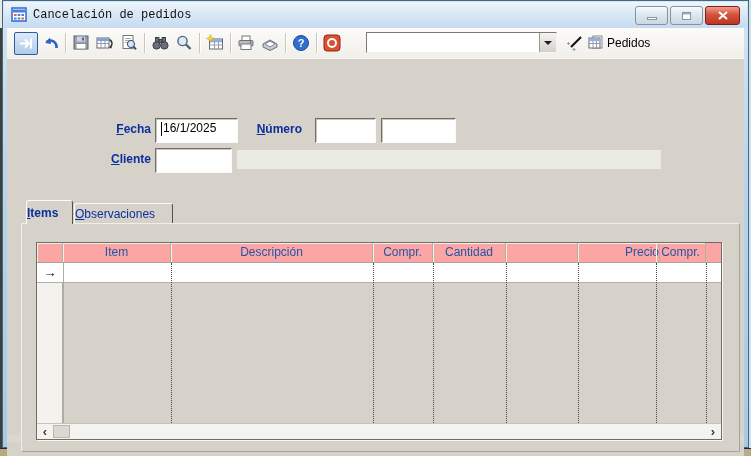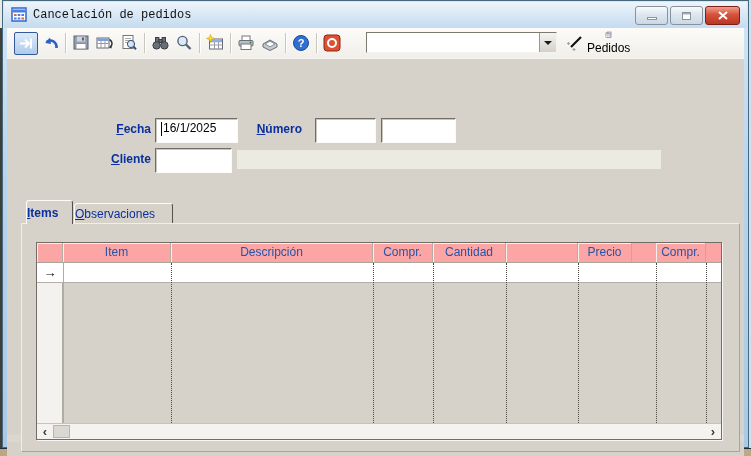--- a/index.html
+++ b/index.html
@@ -36,21 +36,21 @@
   .tbtn svg { display:block; }
   .tbtn.latched { border:1px solid #33589c; border-radius:2px; background:linear-gradient(#dcebfa,#aecbeb); }
   .tsep { width:1px; height:20px; background:#c9c6be; box-shadow:1px 0 0 #ffffff; margin:0 3px; }
   .combo { position:absolute; left:359px; top:4px; width:191px; height:21px; background:#fff;
     border:1px solid; border-color:#7b7970 #f4f3ef #f4f3ef #7b7970; display:flex; }
   .combo-text { flex:1; font-size:12px; padding:2px 4px; color:#000; }
   .combo-btn { width:17px; height:100%; border-left:1px solid #9a978f;
     background:linear-gradient(#f5f4f2,#d4d1ca); display:flex; align-items:center; justify-content:center; }
   .arr-down { width:0; height:0; border-left:4px solid transparent; border-right:4px solid transparent; border-top:4px solid #1c1c1c; }
   .wand-btn { position:absolute; left:555px; top:3px; }
-  .pedidos-btn { position:absolute; left:580px; top:3px; height:24px; display:flex; align-items:center; gap:2px; font-size:12px; color:#000;flex-direction:column; }
+  .pedidos-btn { position:absolute; left:580px; top:3px; height:24px; display:flex; align-items:center; gap:2px; font-size:12px; color:#000; }
 
   
   .panel { position:absolute; left:0; top:30px; right:0; height:404px; background:#d6d2c9;
     border-top:1px solid #f6f4f0; border-bottom:2px solid #4e4b45; }
   .frame-strip { position:absolute; left:0; top:407px; right:0; height:7px; background:#dad7d0; }
 
   .flabel { position:absolute; font-size:12px; font-weight:bold; color:#0b2f9c; text-align:right; }
   .ul { text-decoration:underline; }
   .tinput { position:absolute; height:25px; background:#fff; border:1px solid; border-color:#6f6d66 #fbfaf7 #fbfaf7 #6f6d66;
     box-shadow:inset 1px 1px 0 #c9c6bf; font-size:12px; color:#000; padding:2px 4px 0 7px; }
@@ -282,21 +282,21 @@
       <div class="tabpage"></div>
 
       <div class="grid">
         <div class="ghead" id="grid-head">
             <div class="gh-cell" style="left: 0px; width: 26px;"></div>
             <div class="gh-cell" style="left: 26px; width: 108px;">Item</div>
             <div class="gh-cell" style="left: 134px; width: 202px;">Descripción</div>
             <div class="gh-cell" style="left: 336px; width: 60px;">Compr.</div>
             <div class="gh-cell" style="left: 396px; width: 73px;">Cantidad</div>
             <div class="gh-cell" style="left: 469px; width: 72px;"></div>
-            <div class="gh-cell" style="left: 541px; width: 54px;">Precio</div>
+            <div class="gh-cell" style="left: 541px; width: 82px; text-align: right;">Precio</div>
             <div class="gh-cell" style="left: 619px; width: 50px;">Compr.</div>
           </div>
         <div class="gbody" id="grid-body">
           <div class="indcol"></div>
           <div class="grow" id="grid-row">
               <div class="grow-cell ind" style="left: 0px; width: 26px;">→</div>
               <div class="grow-cell" style="left: 26px; width: 108px;"></div>
               <div class="grow-cell" style="left: 134px; width: 202px;"></div>
               <div class="grow-cell" style="left: 336px; width: 60px;"></div>
               <div class="grow-cell" style="left: 396px; width: 73px;"></div>

